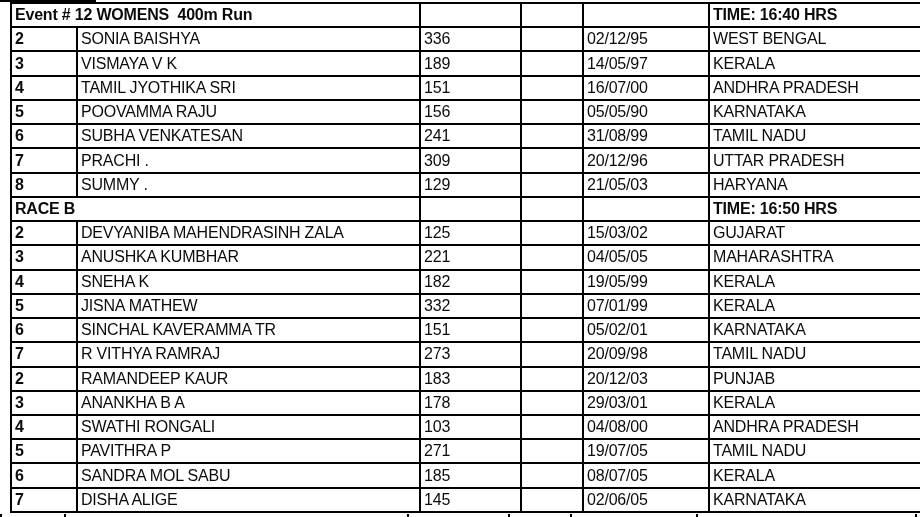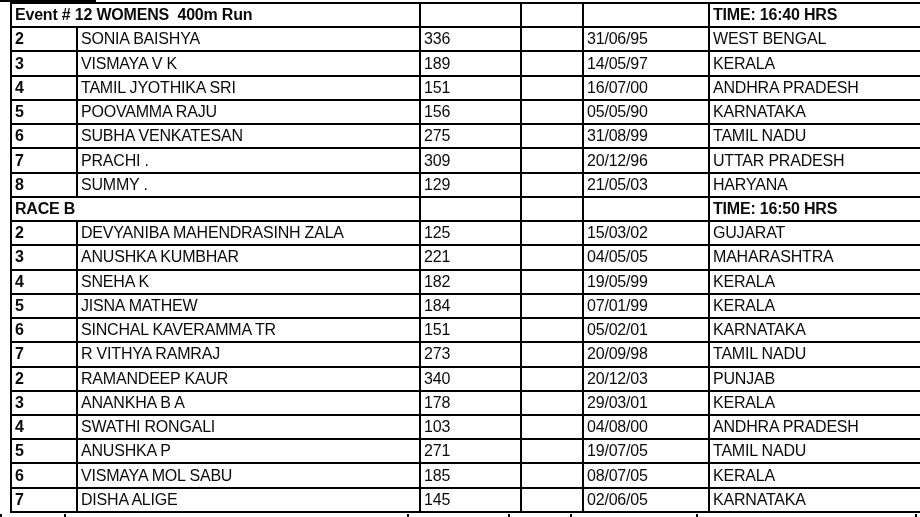--- a/index.html
+++ b/index.html
@@ -53,21 +53,21 @@
         <td></td>
         <td></td>
         <td class="b">TIME: 16:40 HRS</td>
       </tr>
 
         <tr>
           <td class="b">2</td>
           <td>SONIA BAISHYA</td>
           <td>336</td>
           <td></td>
-          <td>31/06/95</td>
+          <td>02/12/95</td>
           <td>WEST BENGAL</td>
         </tr>
         <tr>
           <td class="b">3</td>
           <td>VISMAYA V K</td>
           <td>189</td>
           <td></td>
           <td>14/05/97</td>
           <td>KERALA</td>
         </tr>
@@ -83,21 +83,21 @@
           <td class="b">5</td>
           <td>POOVAMMA RAJU</td>
           <td>156</td>
           <td></td>
           <td>05/05/90</td>
           <td>KARNATAKA</td>
         </tr>
         <tr>
           <td class="b">6</td>
           <td>SUBHA VENKATESAN</td>
-          <td>275</td>
+          <td>241</td>
           <td></td>
           <td>31/08/99</td>
           <td>TAMIL NADU</td>
         </tr>
         <tr>
           <td class="b">7</td>
           <td>PRACHI .</td>
           <td>309</td>
           <td></td>
           <td>20/12/96</td>
@@ -138,21 +138,21 @@
           <td class="b">4</td>
           <td>SNEHA K</td>
           <td>182</td>
           <td></td>
           <td>19/05/99</td>
           <td>KERALA</td>
         </tr>
         <tr>
           <td class="b">5</td>
           <td>JISNA MATHEW</td>
-          <td>184</td>
+          <td>332</td>
           <td></td>
           <td>07/01/99</td>
           <td>KERALA</td>
         </tr>
         <tr>
           <td class="b">6</td>
           <td>SINCHAL KAVERAMMA TR</td>
           <td>151</td>
           <td></td>
           <td>05/02/01</td>
@@ -162,21 +162,21 @@
           <td class="b">7</td>
           <td>R VITHYA RAMRAJ</td>
           <td>273</td>
           <td></td>
           <td>20/09/98</td>
           <td>TAMIL NADU</td>
         </tr>
         <tr>
           <td class="b">2</td>
           <td>RAMANDEEP KAUR</td>
-          <td>340</td>
+          <td>183</td>
           <td></td>
           <td>20/12/03</td>
           <td>PUNJAB</td>
         </tr>
         <tr>
           <td class="b">3</td>
           <td>ANANKHA B A</td>
           <td>178</td>
           <td></td>
           <td>29/03/01</td>
@@ -185,29 +185,29 @@
         <tr>
           <td class="b">4</td>
           <td>SWATHI RONGALI</td>
           <td>103</td>
           <td></td>
           <td>04/08/00</td>
           <td>ANDHRA PRADESH</td>
         </tr>
         <tr>
           <td class="b">5</td>
-          <td>ANUSHKA P</td>
+          <td>PAVITHRA P</td>
           <td>271</td>
           <td></td>
           <td>19/07/05</td>
           <td>TAMIL NADU</td>
         </tr>
         <tr>
           <td class="b">6</td>
-          <td>VISMAYA MOL SABU</td>
+          <td>SANDRA MOL SABU</td>
           <td>185</td>
           <td></td>
           <td>08/07/05</td>
           <td>KERALA</td>
         </tr>
         <tr>
           <td class="b">7</td>
           <td>DISHA ALIGE</td>
           <td>145</td>
           <td></td>

